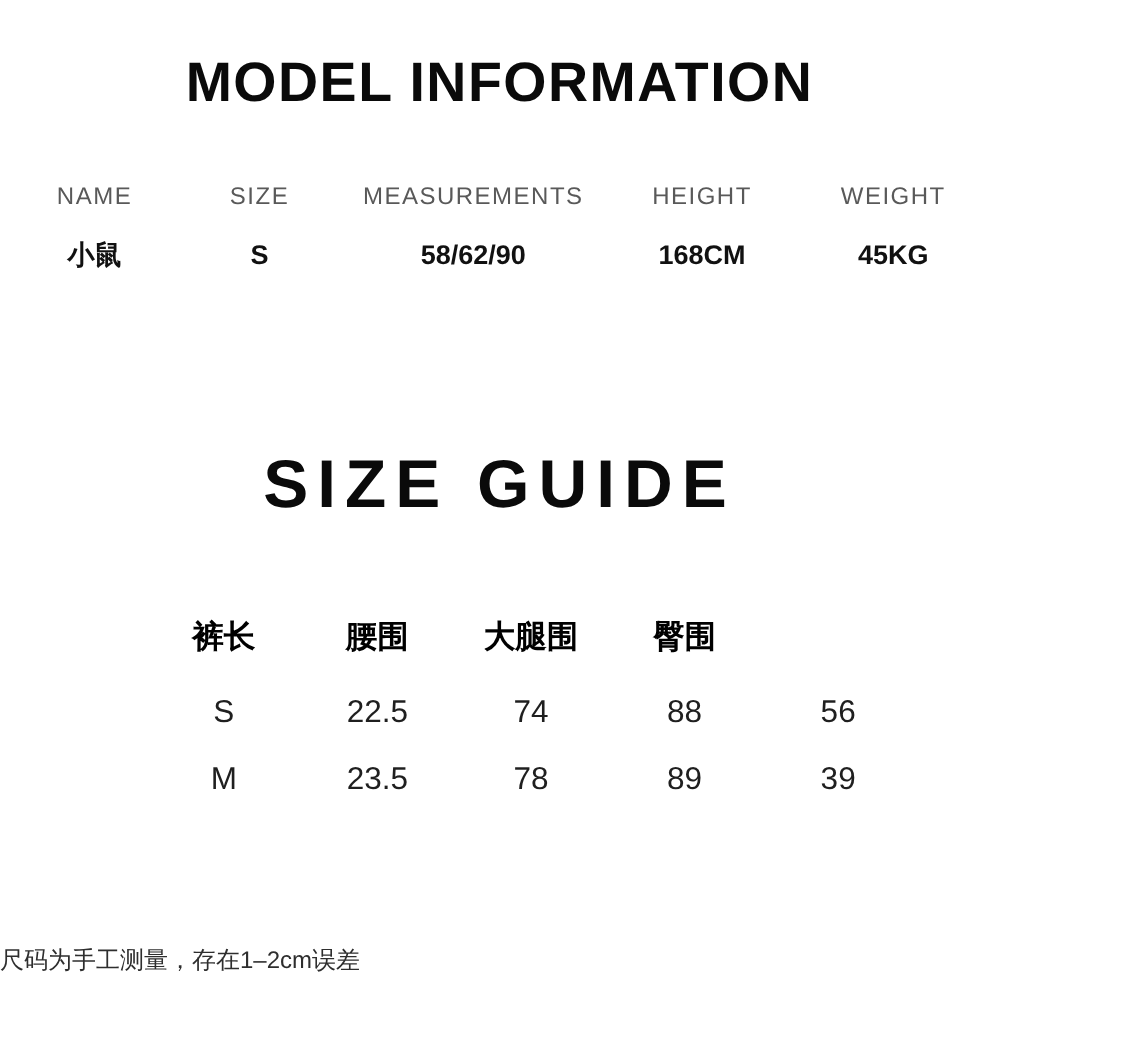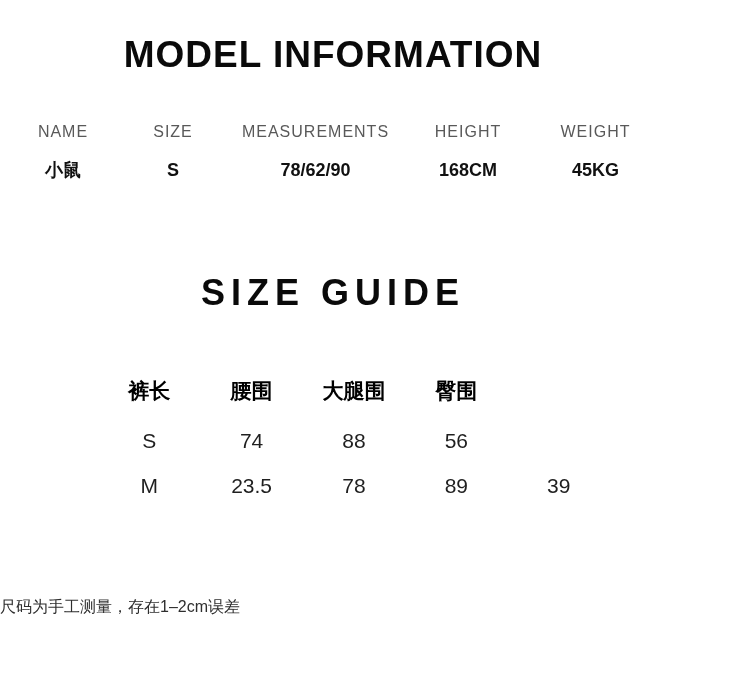--- a/index.html
+++ b/index.html
@@ -20,22 +20,22 @@
     font-weight: 900;
     color: #0a0a0a;
     line-height: 1;
   }
   .model-title {
     padding-top: 36px;
     font-size: 37px;
     letter-spacing: 1px;
   }
   .size-title {
-    margin-top: 95px;
-    font-size: 36px;
+    margin-top: 120px;
+    font-size: 45px;
     letter-spacing: 6px;
   }
 
   
   .mi-table {
     width: 640px;
     margin: 0 auto;
   }
   .mi-row { display: flex; align-items: center; }
   .mi-header { margin-top: 50px; }
@@ -98,37 +98,38 @@
     <div class="mi-row mi-header">
       <div class="mi-cell mi-c0">NAME</div>
       <div class="mi-cell mi-c1">SIZE</div>
       <div class="mi-cell mi-c2">MEASUREMENTS</div>
       <div class="mi-cell mi-c3">HEIGHT</div>
       <div class="mi-cell mi-c4">WEIGHT</div>
     </div>
     <div class="mi-row mi-values">
       <div class="mi-cell mi-c0">小鼠</div>
       <div class="mi-cell mi-c1">S</div>
-      <div class="mi-cell mi-c2">78/62/90</div>
+      <div class="mi-cell mi-c2">58/62/90</div>
       <div class="mi-cell mi-c3">168CM</div>
       <div class="mi-cell mi-c4">45KG</div>
     </div>
   </div>
 
   <div class="section-title size-title">SIZE GUIDE</div>
 
   <div class="sg-table">
     <div class="sg-row sg-header">
       <div class="sg-cell">裤长</div>
       <div class="sg-cell">腰围</div>
       <div class="sg-cell">大腿围</div>
       <div class="sg-cell">臀围</div>
     </div>
     <div class="sg-row sg-row-s">
       <div class="sg-cell">S</div>
+      <div class="sg-cell">22.5</div>
       <div class="sg-cell">74</div>
       <div class="sg-cell">88</div>
       <div class="sg-cell">56</div>
     </div>
     <div class="sg-row sg-row-m">
       <div class="sg-cell">M</div>
       <div class="sg-cell">23.5</div>
       <div class="sg-cell">78</div>
       <div class="sg-cell">89</div>
       <div class="sg-cell">39</div>

